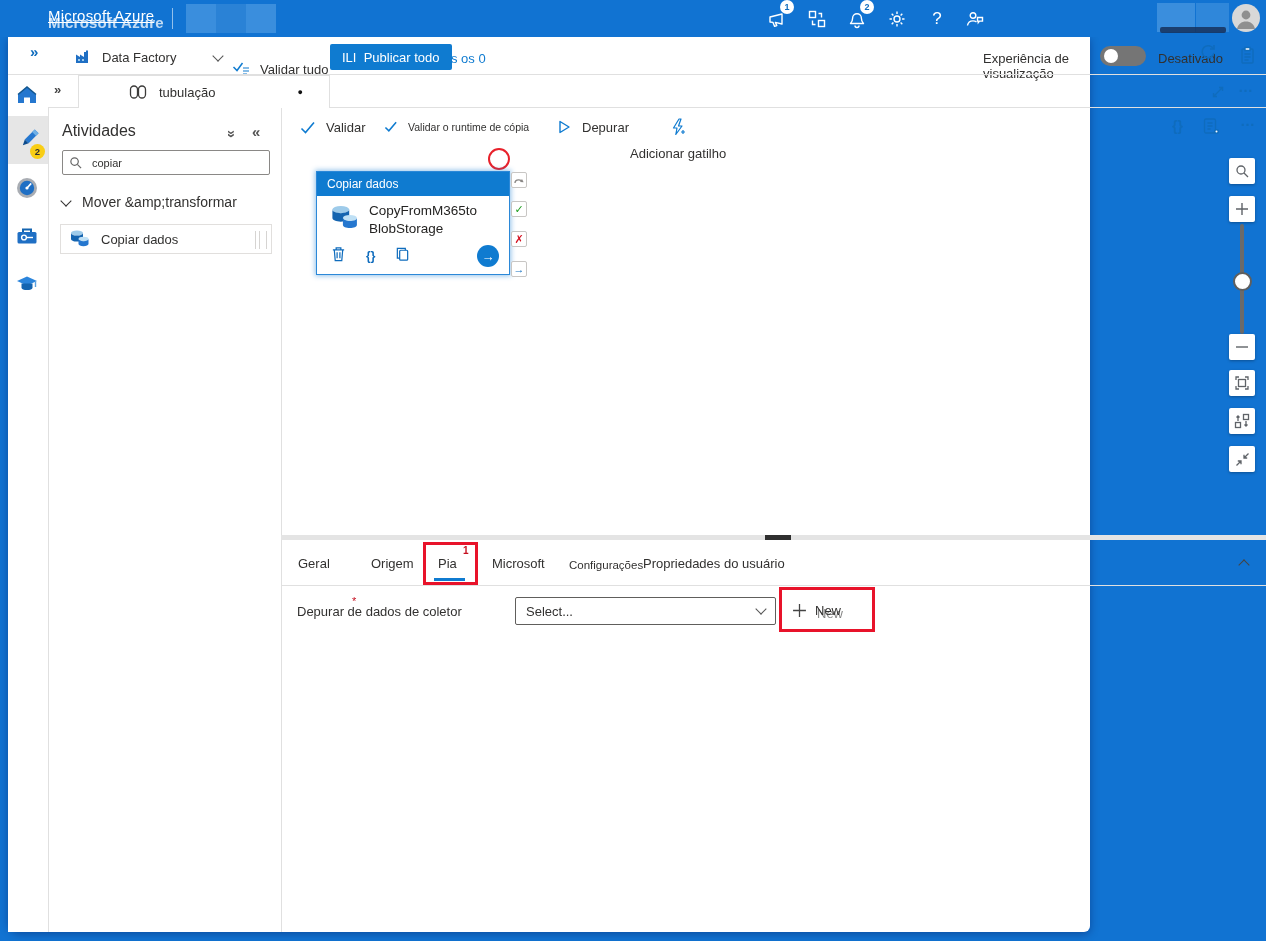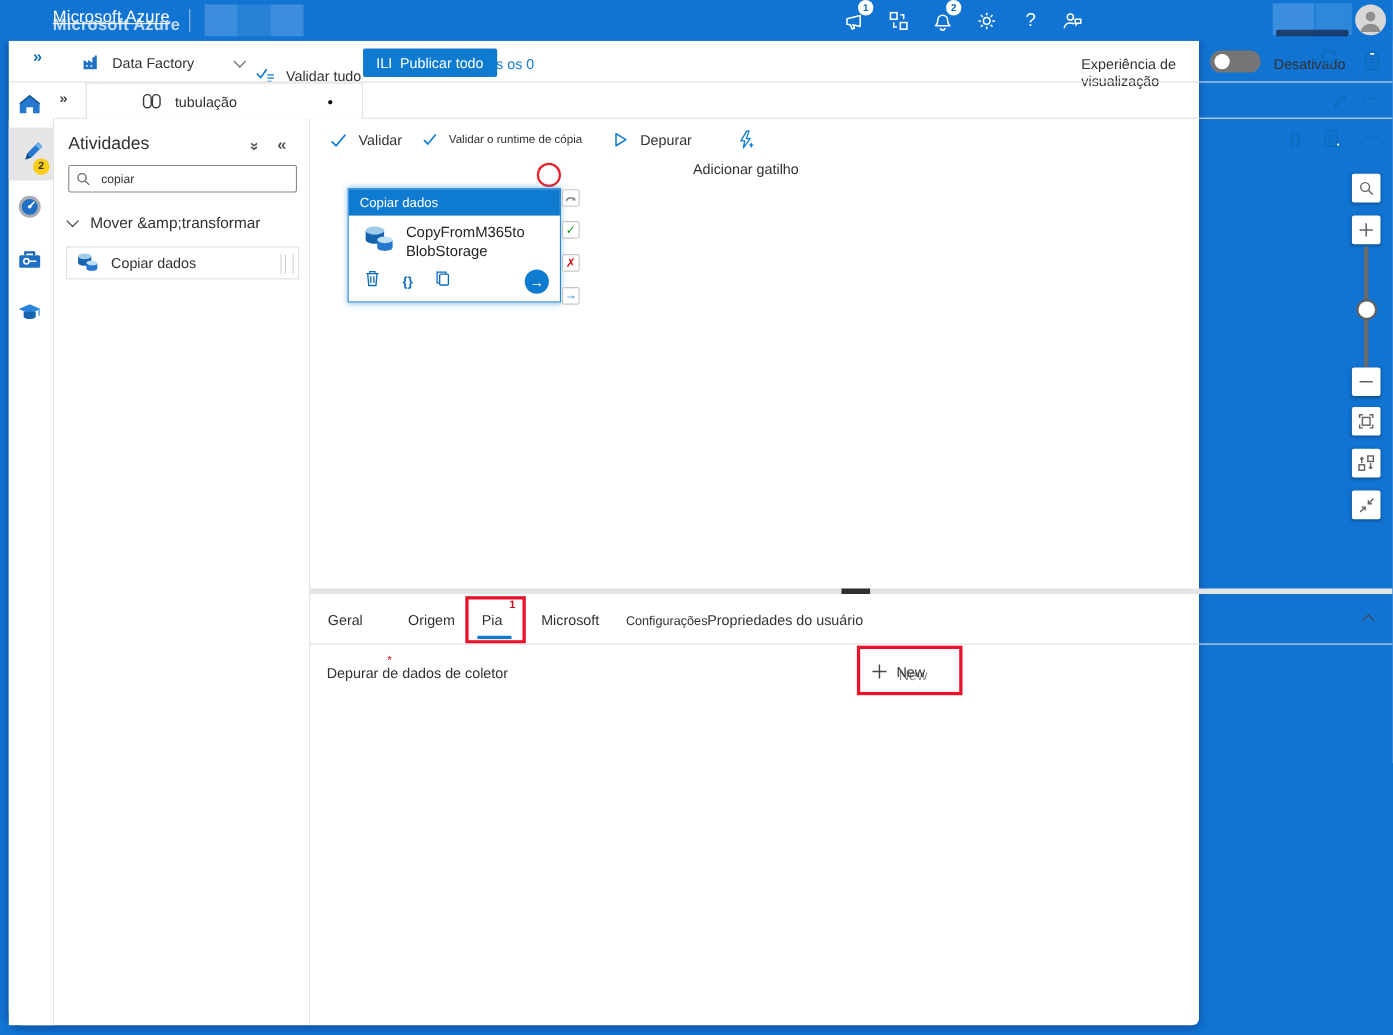--- a/index.html
+++ b/index.html
@@ -446,20 +446,24 @@
   <div class="a underline"></div>
   <span class="a" style="left:463px;top:545px;font-size:10px;color:#c50f1f;font-weight:700;">1</span>
   <div class="a redbox" style="left:423px;top:542px;width:55px;height:43px;"></div>
   <div class="a" style="left:1240px;top:555px;">
     <span class="chev" style="transform:rotate(-135deg);border-color:#444;"></span>
   </div>
   <div class="a hline" style="left:281px;top:585px;width:985px;"></div>
 
   <span class="a field-label" style="left:297px;top:604px;">Depurar de dados de coletor</span>
   <span class="a" style="left:352px;top:595px;font-size:11px;color:#c50f1f;">*</span>
+  <div class="a select">
+    <span>Select...</span>
+    <span class="chev" style="margin-top:-4px;"></span>
+  </div>
   <button class="a newbtn">
     <svg width="15" height="15" viewBox="0 0 14 14">
         <path d="M7 1v12M1 7h12" stroke="#444" stroke-width="1.2"></path>
       </svg>
     <span style="position:relative;">
       <span>New</span>
       <span class="a ghost2" style="left:2px;top:3px;">New</span>
     </span>
   </button>
   <div class="a redbox" style="left:779px;top:587px;width:96px;height:45px;"></div>

